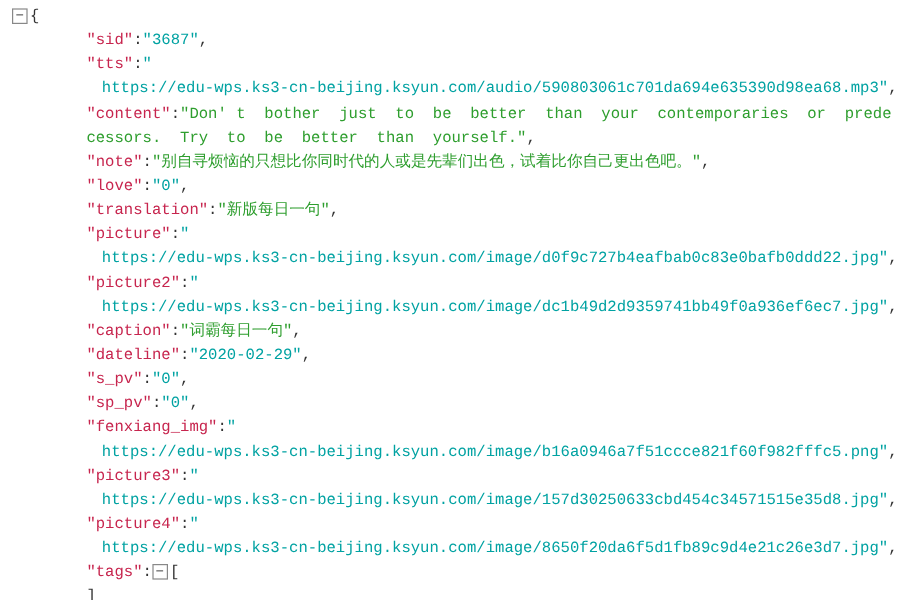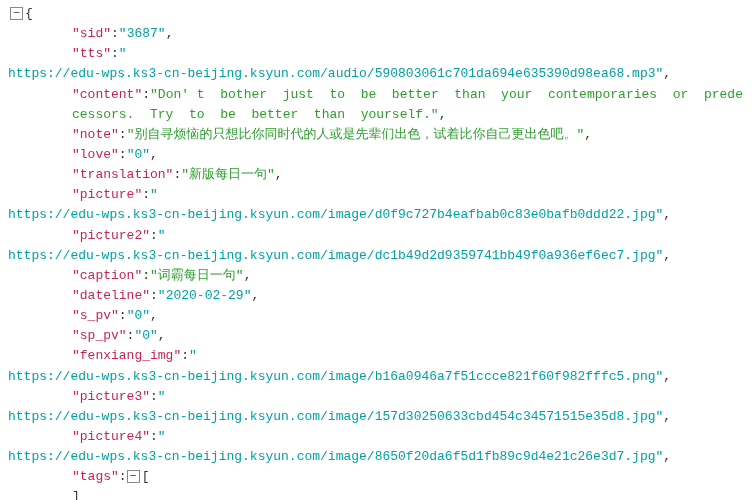--- a/index.html
+++ b/index.html
@@ -25,21 +25,21 @@
     border: 1px solid #888;
     text-align: center;
     font-size: 11px;
     color: #555;
     background: #fff;
     margin-right: 2px;
     vertical-align: middle;
     font-family: monospace;
   }
   .indent1 { padding-left: 64px; }
-  .noindent { padding-left: 0; }
+  .noindent { padding-left: 0; text-align: right; }
   .lvl0 { padding-left: 2px; }
 </style>
 </head>
 <body>
 
 <div class="line lvl0"><span class="collapse-icon">−</span><span class="punct">{</span></div>
 
 <div class="line indent1"><span class="key">"sid"</span><span class="punct">:</span><span class="str">"3687"</span><span class="punct">,</span></div>
 
 <div class="line indent1"><span class="key">"tts"</span><span class="punct">:</span><span class="str">"</span></div>

